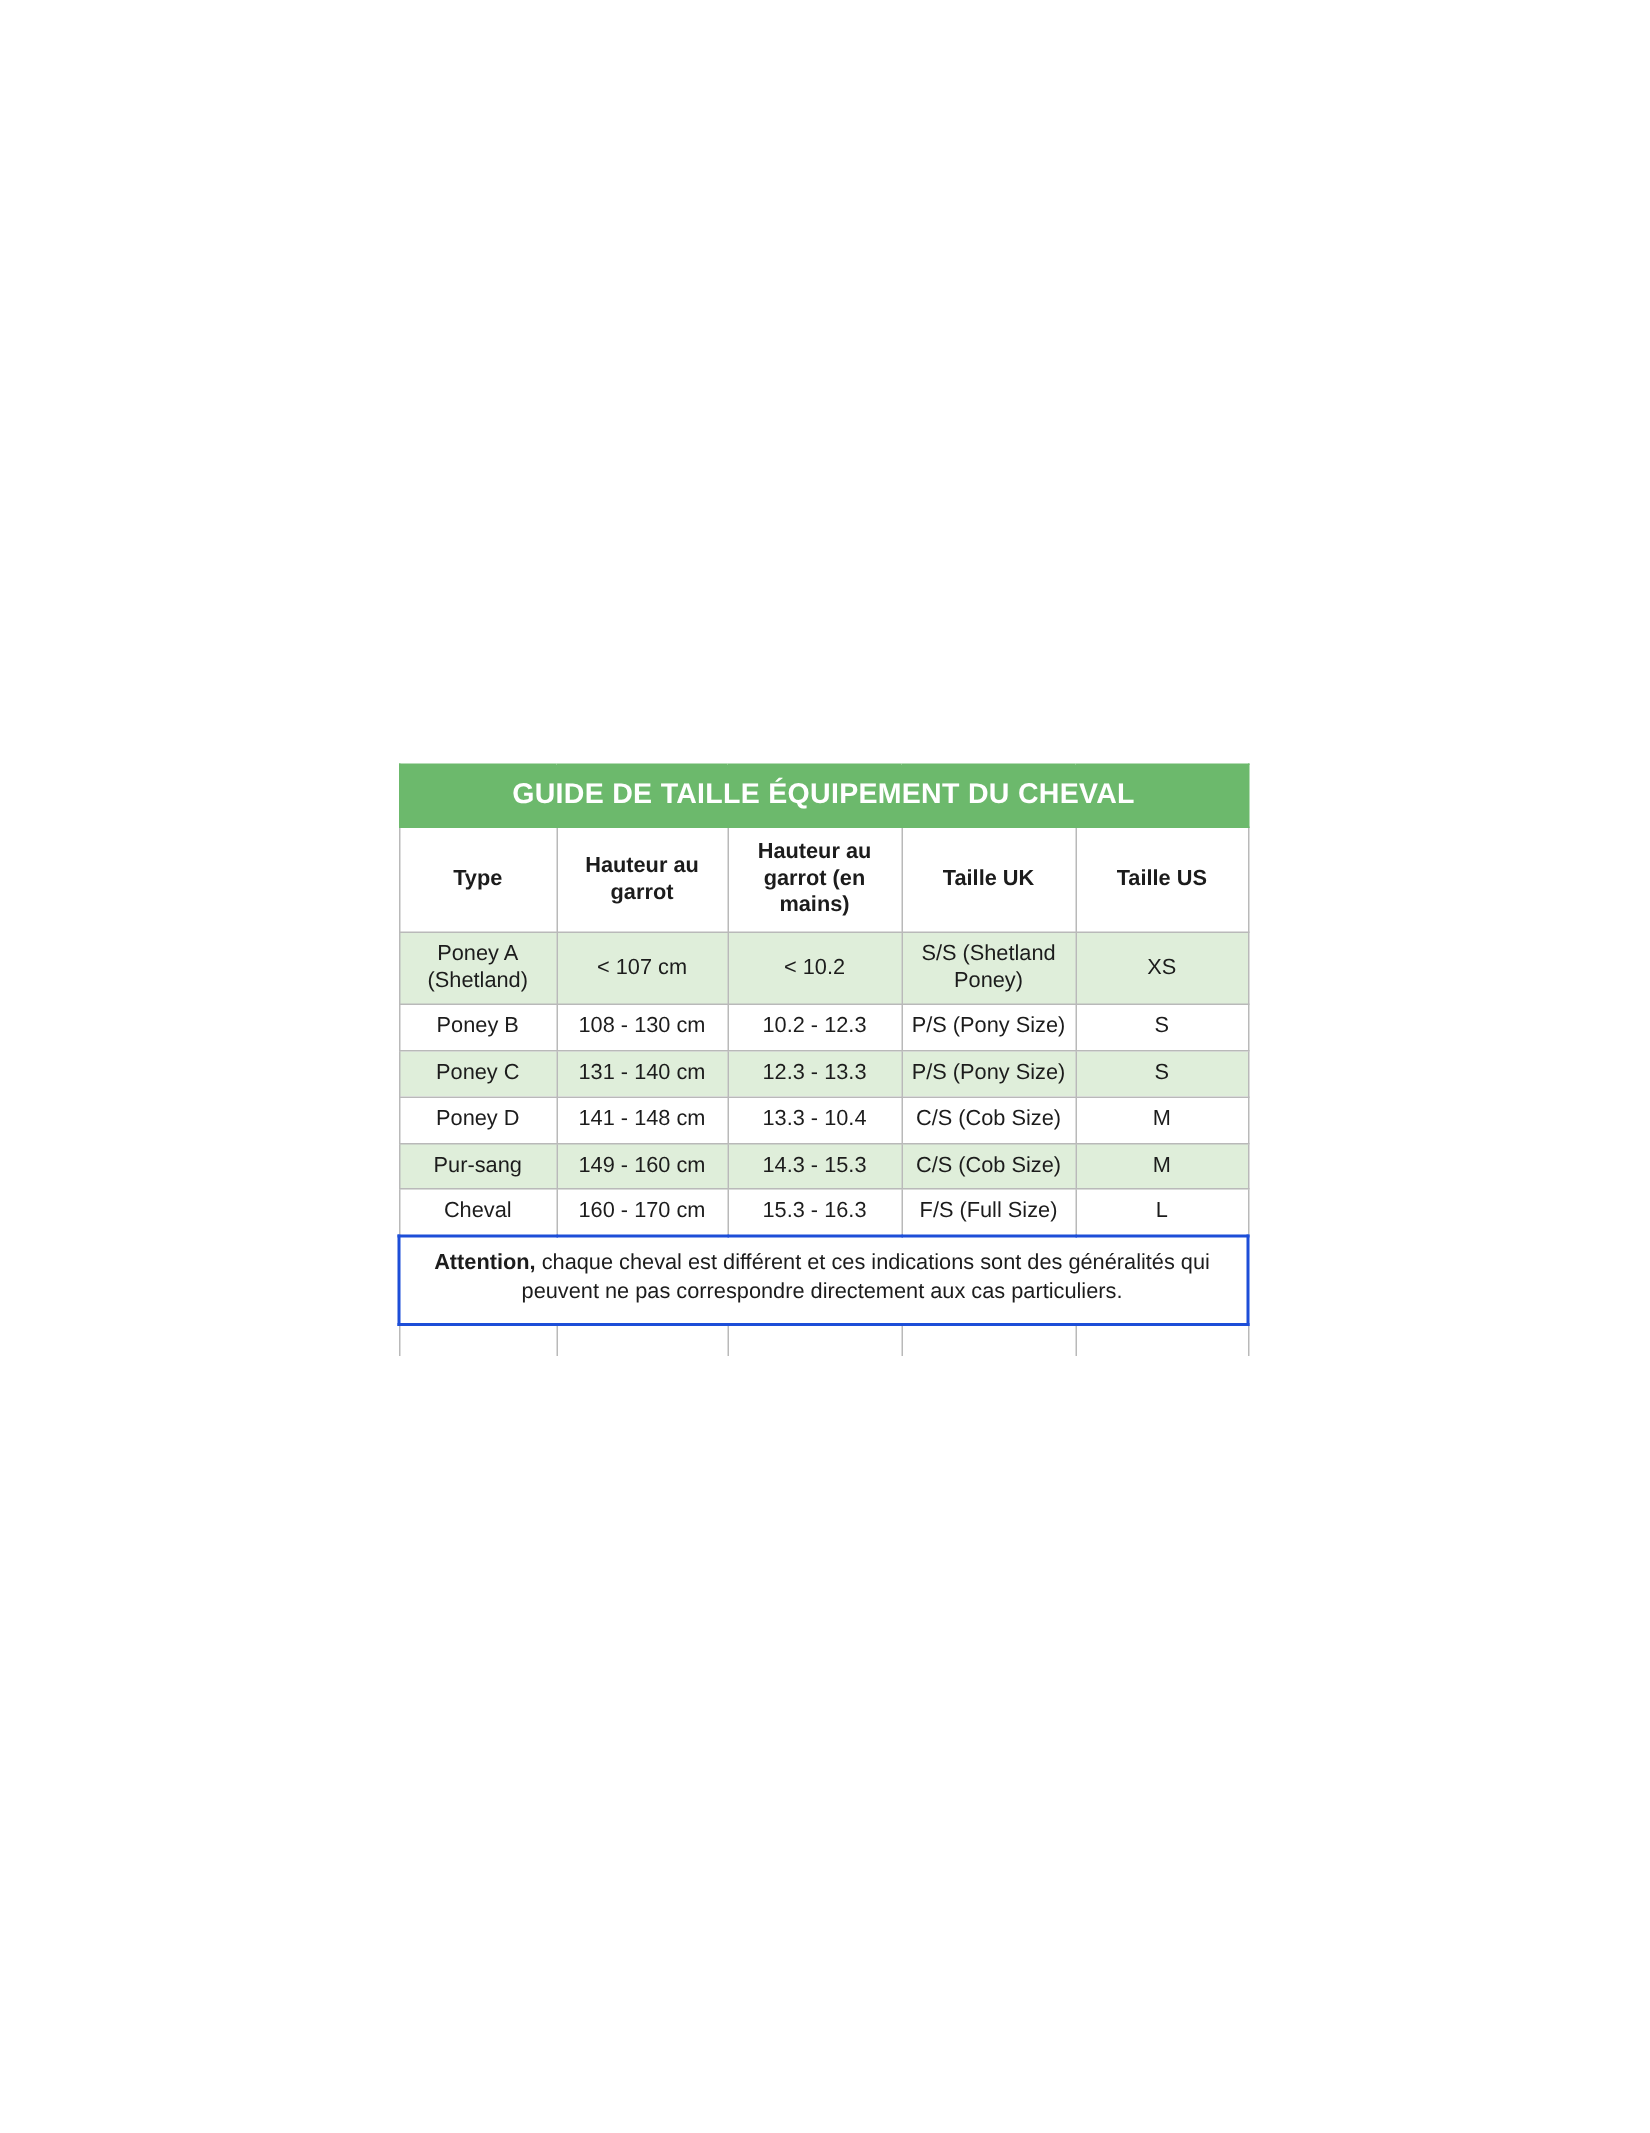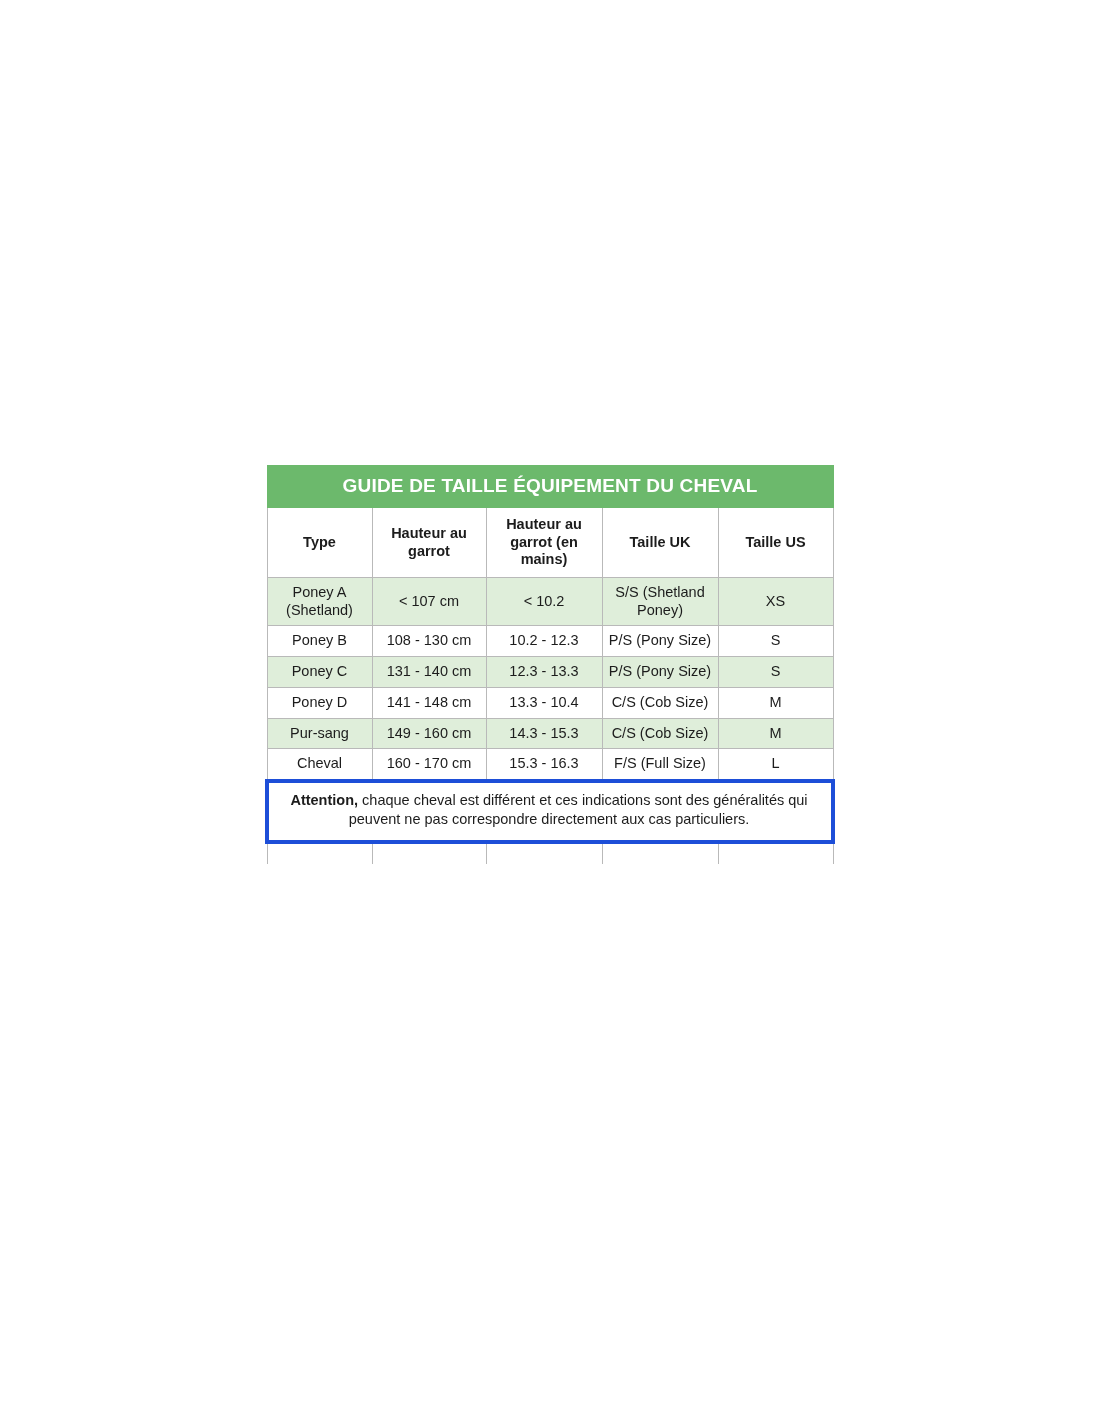--- a/index.html
+++ b/index.html
@@ -9,21 +9,21 @@
   }
   body {
     width: 1100px;
     height: 1422px;
     font-family: "Liberation Sans", sans-serif;
     position: relative;
   }
   .sheet {
     position: absolute;
     left: 265px;
-    top: 465px;
+    top: 509px;
     width: 566px;
   }
   table.size-guide {
     border-collapse: collapse;
     width: 566px;
     table-layout: fixed;
   }
   table.size-guide col.c0 { width: 105px; }
   table.size-guide col.c1 { width: 114px; }
   table.size-guide col.c2 { width: 116px; }
@@ -60,21 +60,21 @@
     font-weight: normal;
   }
   tr.alt td.cell {
     background: #dfeeda;
   }
   tr.plain td.cell {
     background: #ffffff;
   }
   td.note {
     background: #ffffff;
-    border: 4px solid #1d4ed8;
+    border: 2px solid #1d4ed8;
     font-size: 14.5px;
     color: #1c1c1c;
     text-align: center;
     padding: 8px 10px 10px 8px;
     line-height: 1.35;
   }
   td.note b {
     font-weight: bold;
   }
   .tail td {

